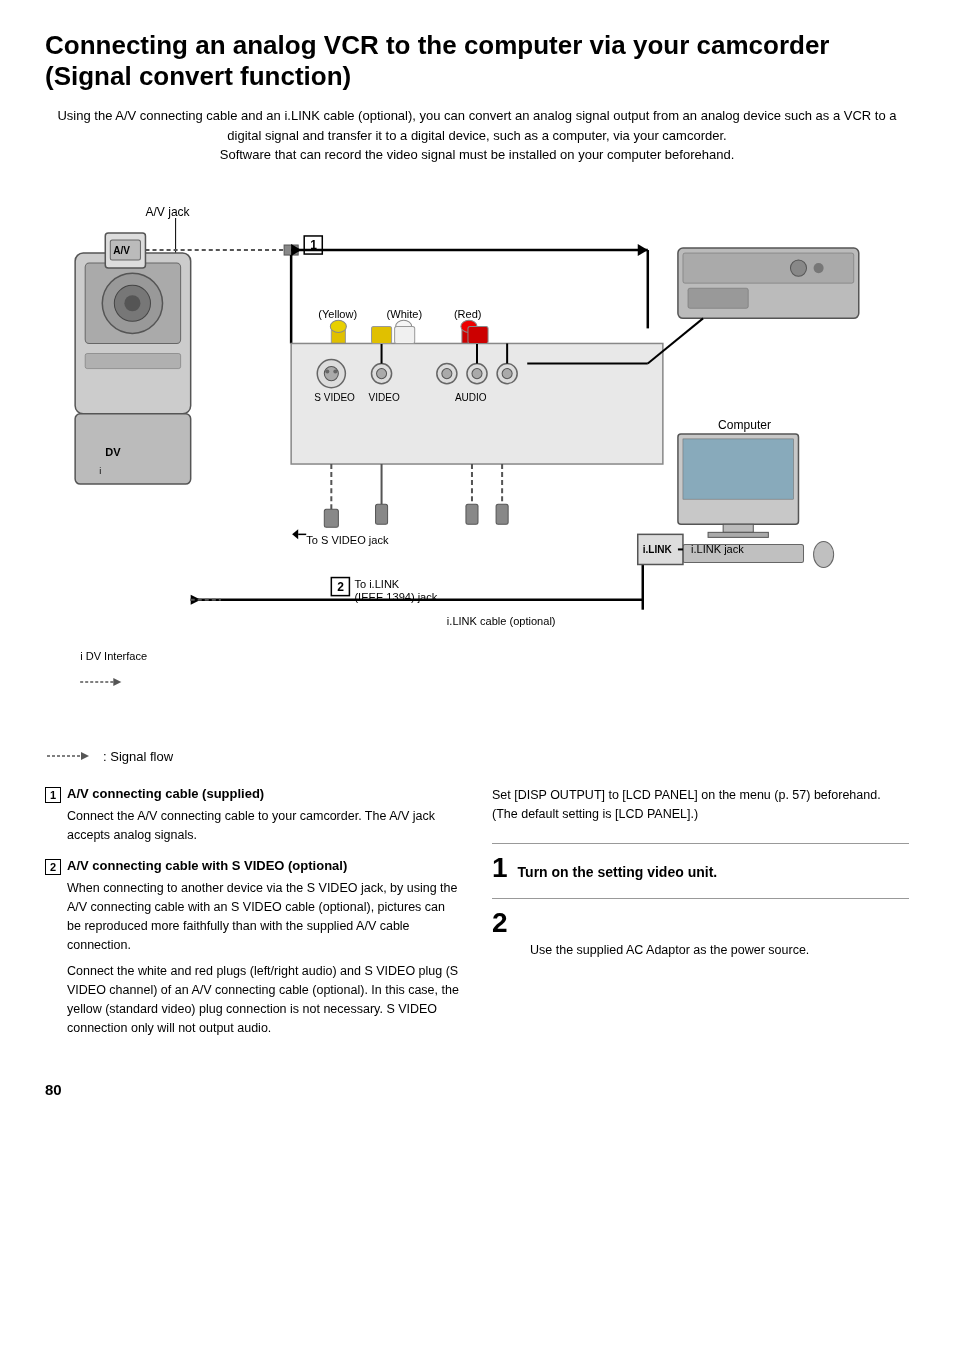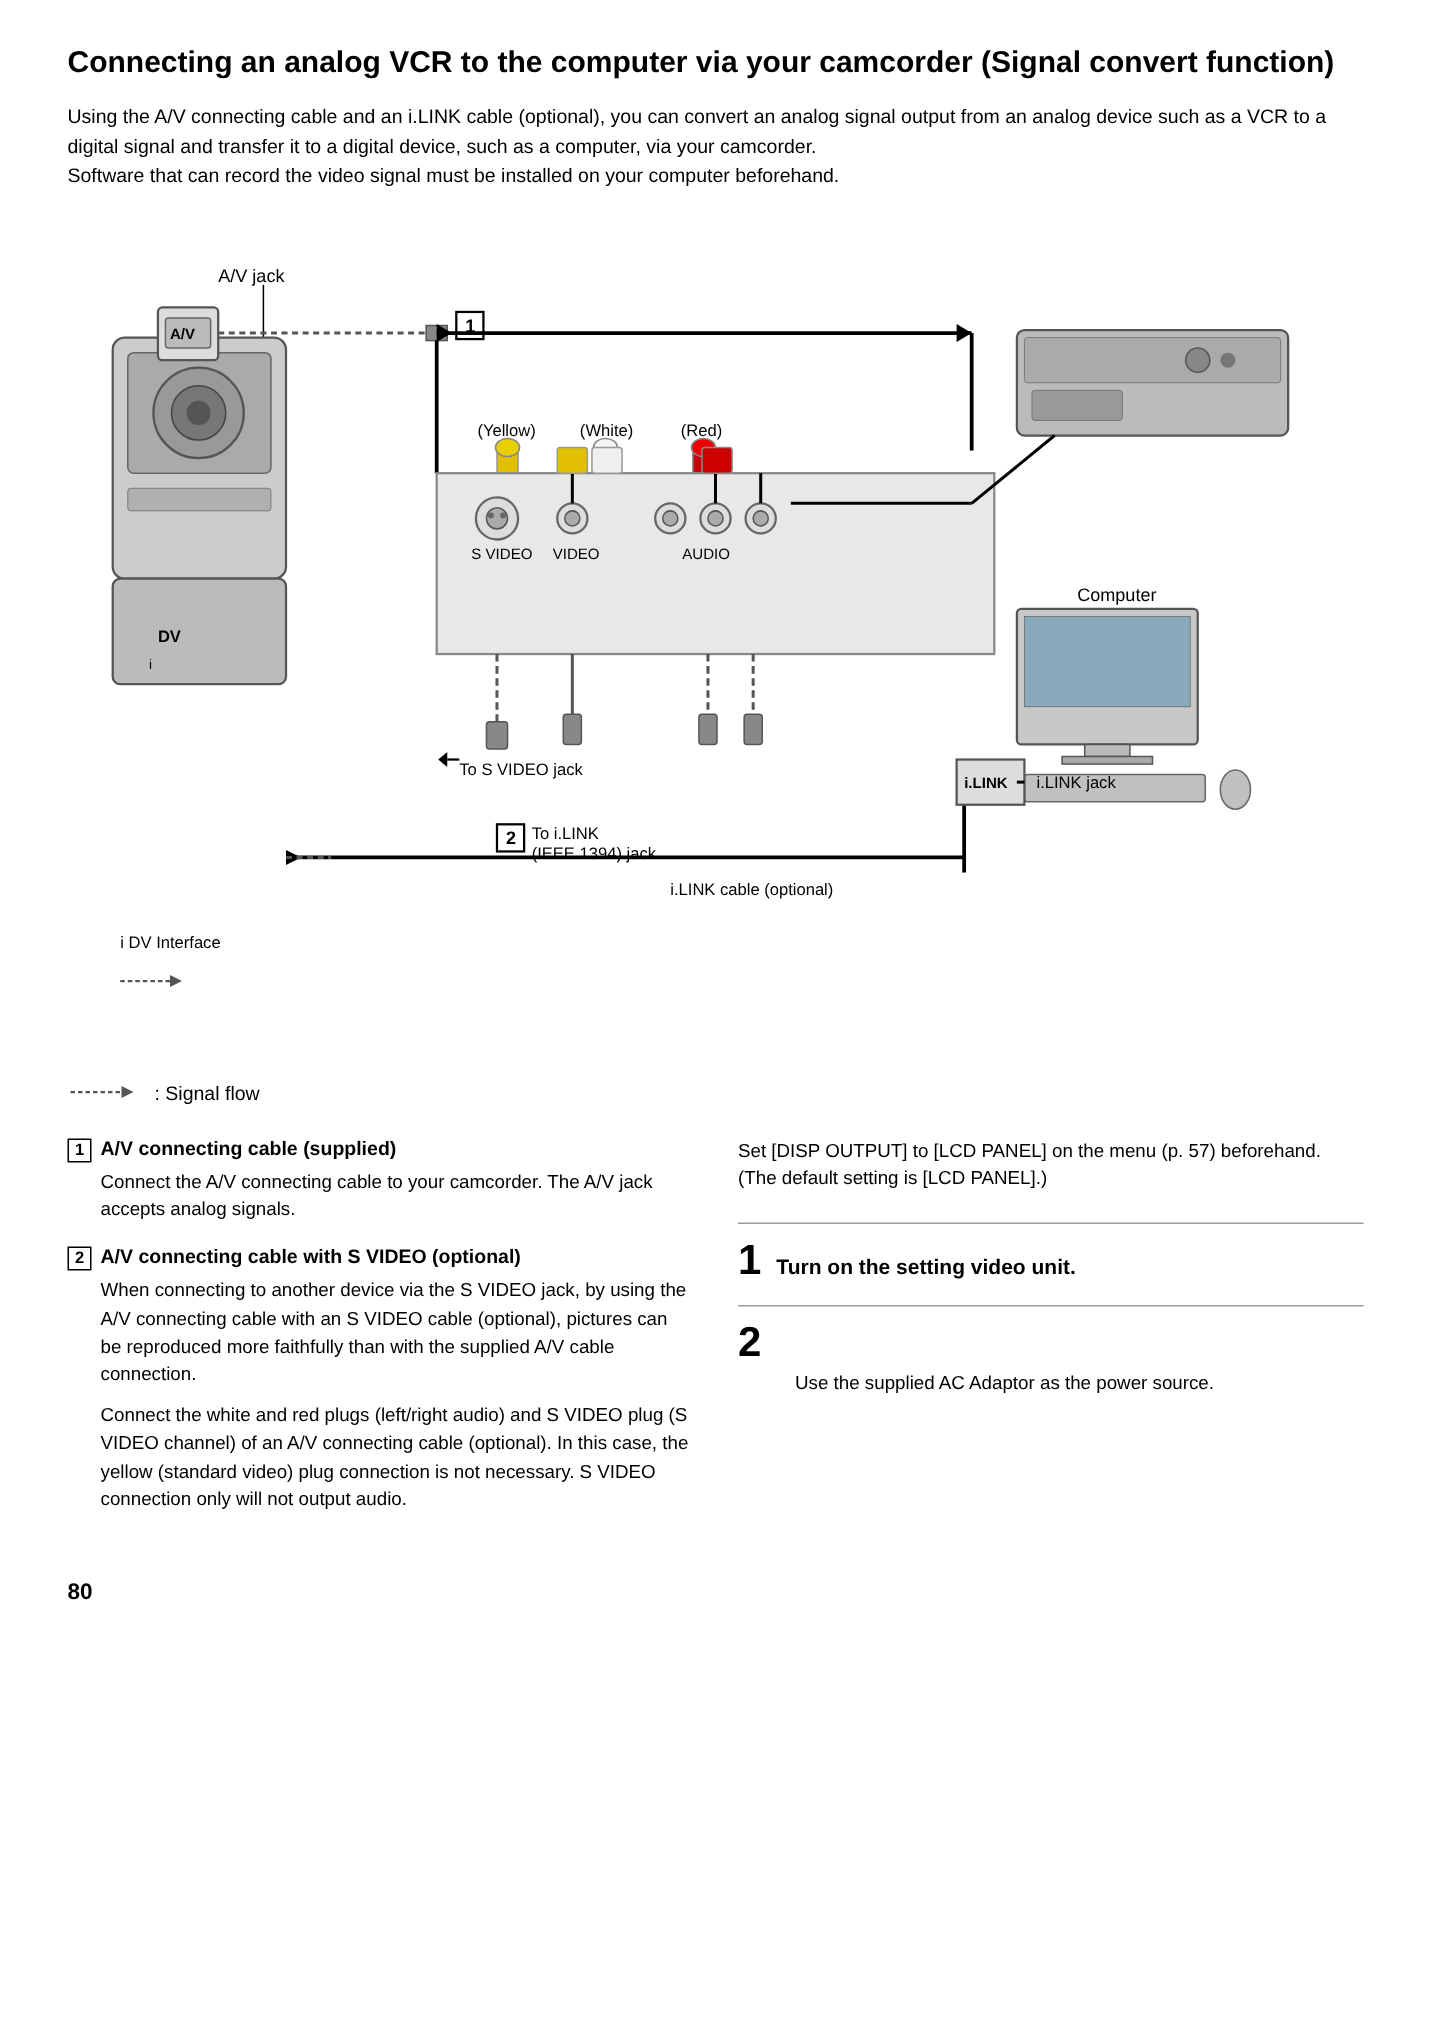--- a/index.html
+++ b/index.html
@@ -7,29 +7,30 @@
       width: 954px;
       min-height: 1357px;
       background: #fff;
       font-family: Arial, Helvetica, sans-serif;
       font-size: 13px;
       color: #000;
       padding: 30px 45px 30px 45px;
     }
     h1 {
       font-family: 'Arial Black', Arial, sans-serif;
-      font-size: 20px;
+      font-size: 26px;
       font-weight: 900;
       line-height: 1.2;
       margin-bottom: 14px;
     }
     .intro-text {
       font-size: 13px;
       line-height: 1.5;
-      margin-bottom: 34px;
+      margin-bottom: 24px;
+      text-align: center;
     }
     
     .diagram-container {
       position: relative;
       width: 100%;
       height: 540px;
       margin-bottom: 20px;
     }
     .diagram-container svg {
       width: 100%;

